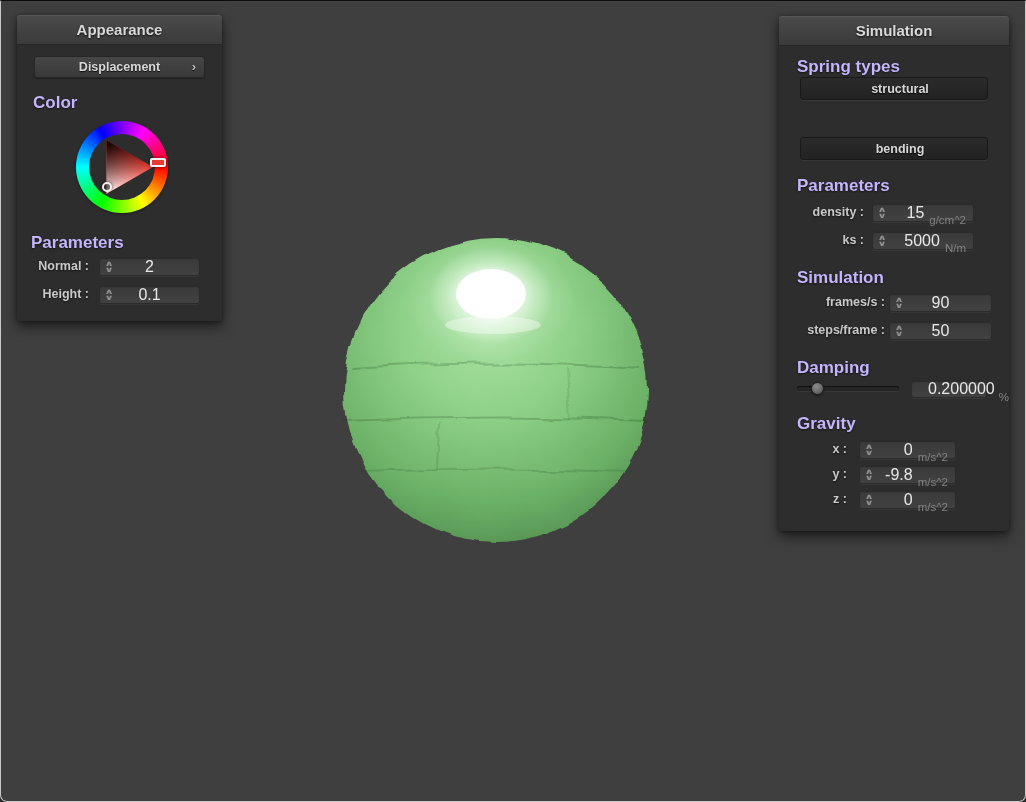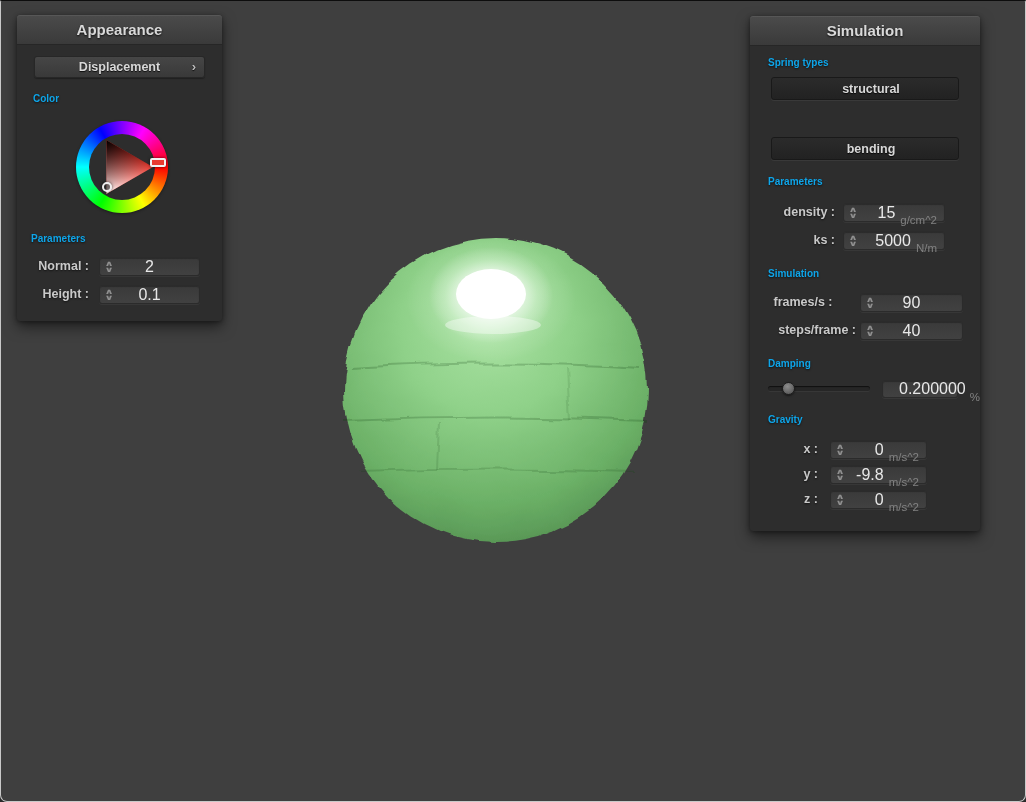--- a/index.html
+++ b/index.html
@@ -19,21 +19,21 @@
   .panel-header{
     position:absolute;left:0;top:0;right:0;height:30px;
     background:linear-gradient(#4b4b4b,#3a3a3a);
     border-bottom:1px solid #262626;border-radius:3px 3px 0 0;
     box-shadow:inset 0 1px 0 rgba(255,255,255,0.07);
     display:flex;align-items:center;justify-content:center;
     color:#d9d9d9;font-size:15px;font-weight:bold;
     text-shadow:0 1px 2px rgba(0,0,0,0.8);
   }
   .section-label{
-    position:absolute;color:#0ea5e9;font-size:10px;font-weight:bold;
+    position:absolute;color:#c4b5fd;font-size:17px;font-weight:bold;
     text-shadow:0 1px 2px rgba(0,0,0,0.6);white-space:nowrap;
   }
   .row-label{
     position:absolute;left:0;text-align:right;color:#c9c9c9;
     font-size:12.5px;font-weight:bold;line-height:19px;
     text-shadow:0 1px 2px rgba(0,0,0,0.6);white-space:nowrap;
   }
   
   .btn{
     position:absolute;border-radius:3px;display:flex;align-items:center;justify-content:center;
@@ -194,21 +194,21 @@
     <div class="row-label" style="top:270px;width:72px;">Height :</div>
     <div class="spinbox nounit" style="left:82px;top:270px;width:101px;">
       <span class="spinner">
         <span class="spin-glyph">∧</span>
         <span class="spin-glyph">∨</span>
       </span>
       <span class="box-value">0.1</span>
     </div>
   </div>
 
-  <div class="panel" style="left:749px;top:15px;width:230px;height:515px;">
+  <div class="panel" style="left:778px;top:15px;width:230px;height:515px;">
     <div class="panel-header">
       <span>Simulation</span>
     </div>
 
     <div class="section-label" style="left:18px;top:41px;">Spring types</div>
 
     <div class="btn btn-dark" style="left:21px;top:61px;width:188px;height:23px;">
       <span>structural</span>
     </div>
     <div class="btn btn-dark" style="left:21px;top:121px;width:188px;height:23px;">
@@ -232,36 +232,36 @@
       <span class="spinner">
         <span class="spin-glyph">∧</span>
         <span class="spin-glyph">∨</span>
       </span>
       <span class="box-value">5000</span>
       <span class="box-unit">N/m</span>
     </div>
 
     <div class="section-label" style="left:18px;top:252px;">Simulation</div>
 
-    <div class="row-label" style="top:277px;width:106px;text-align:center;">frames/s :</div>
+    <div class="row-label" style="top:277px;width:106px;">frames/s :</div>
     <div class="spinbox nounit" style="left:110px;top:277px;width:103px;">
       <span class="spinner">
         <span class="spin-glyph">∧</span>
         <span class="spin-glyph">∨</span>
       </span>
       <span class="box-value">90</span>
     </div>
 
     <div class="row-label" style="top:305px;width:106px;">steps/frame :</div>
     <div class="spinbox nounit" style="left:110px;top:305px;width:103px;">
       <span class="spinner">
         <span class="spin-glyph">∧</span>
         <span class="spin-glyph">∨</span>
       </span>
-      <span class="box-value">40</span>
+      <span class="box-value">50</span>
     </div>
 
     <div class="section-label" style="left:18px;top:342px;">Damping</div>
 
     <div class="slider" style="left:18px;top:366px;width:102px;">
       <div class="slider-track"></div>
       <div class="slider-knob" style="left: calc(20% - 6px);"></div>
     </div>
     <div class="textbox" style="left:132px;top:364px;width:76px;height:18px;">
       <span class="box-value">0.200000</span>

